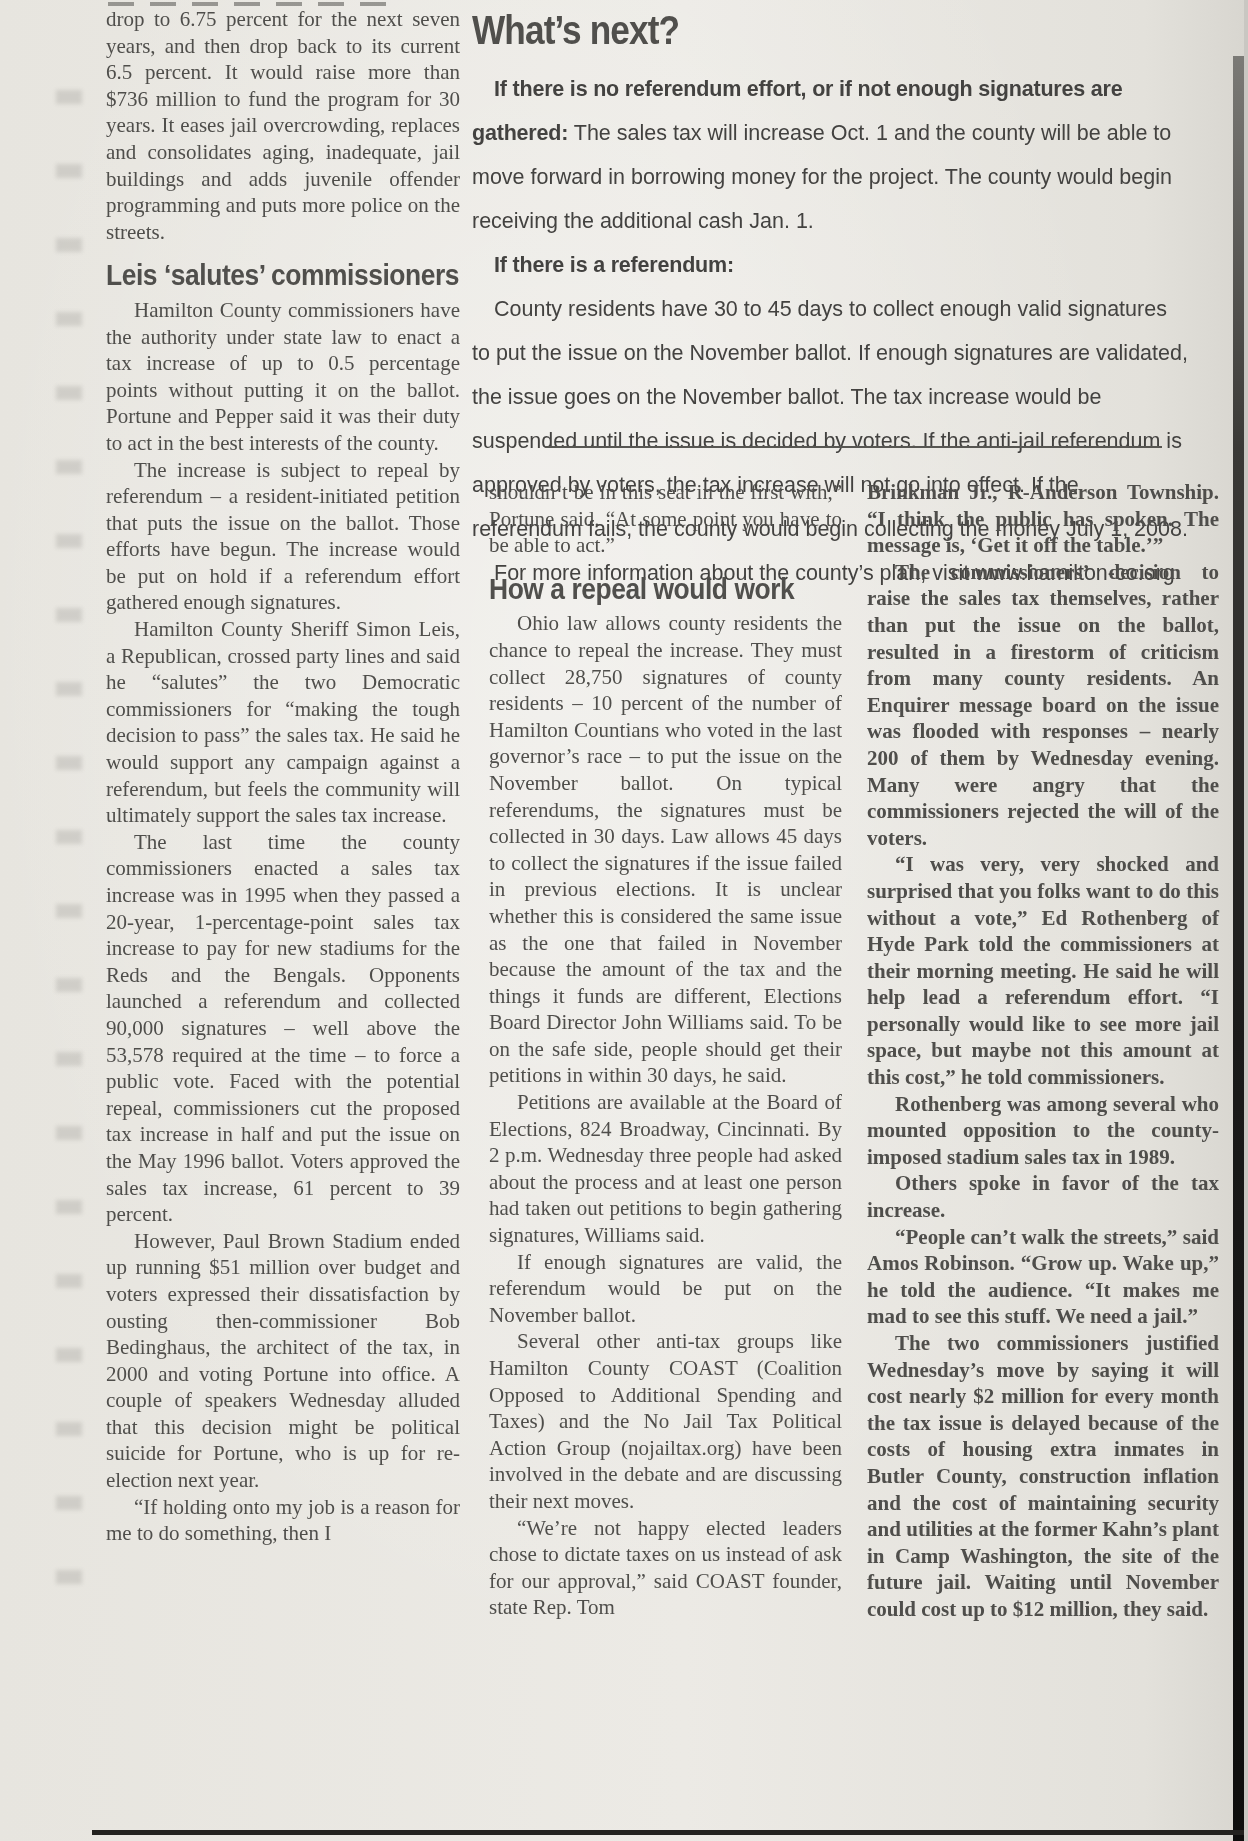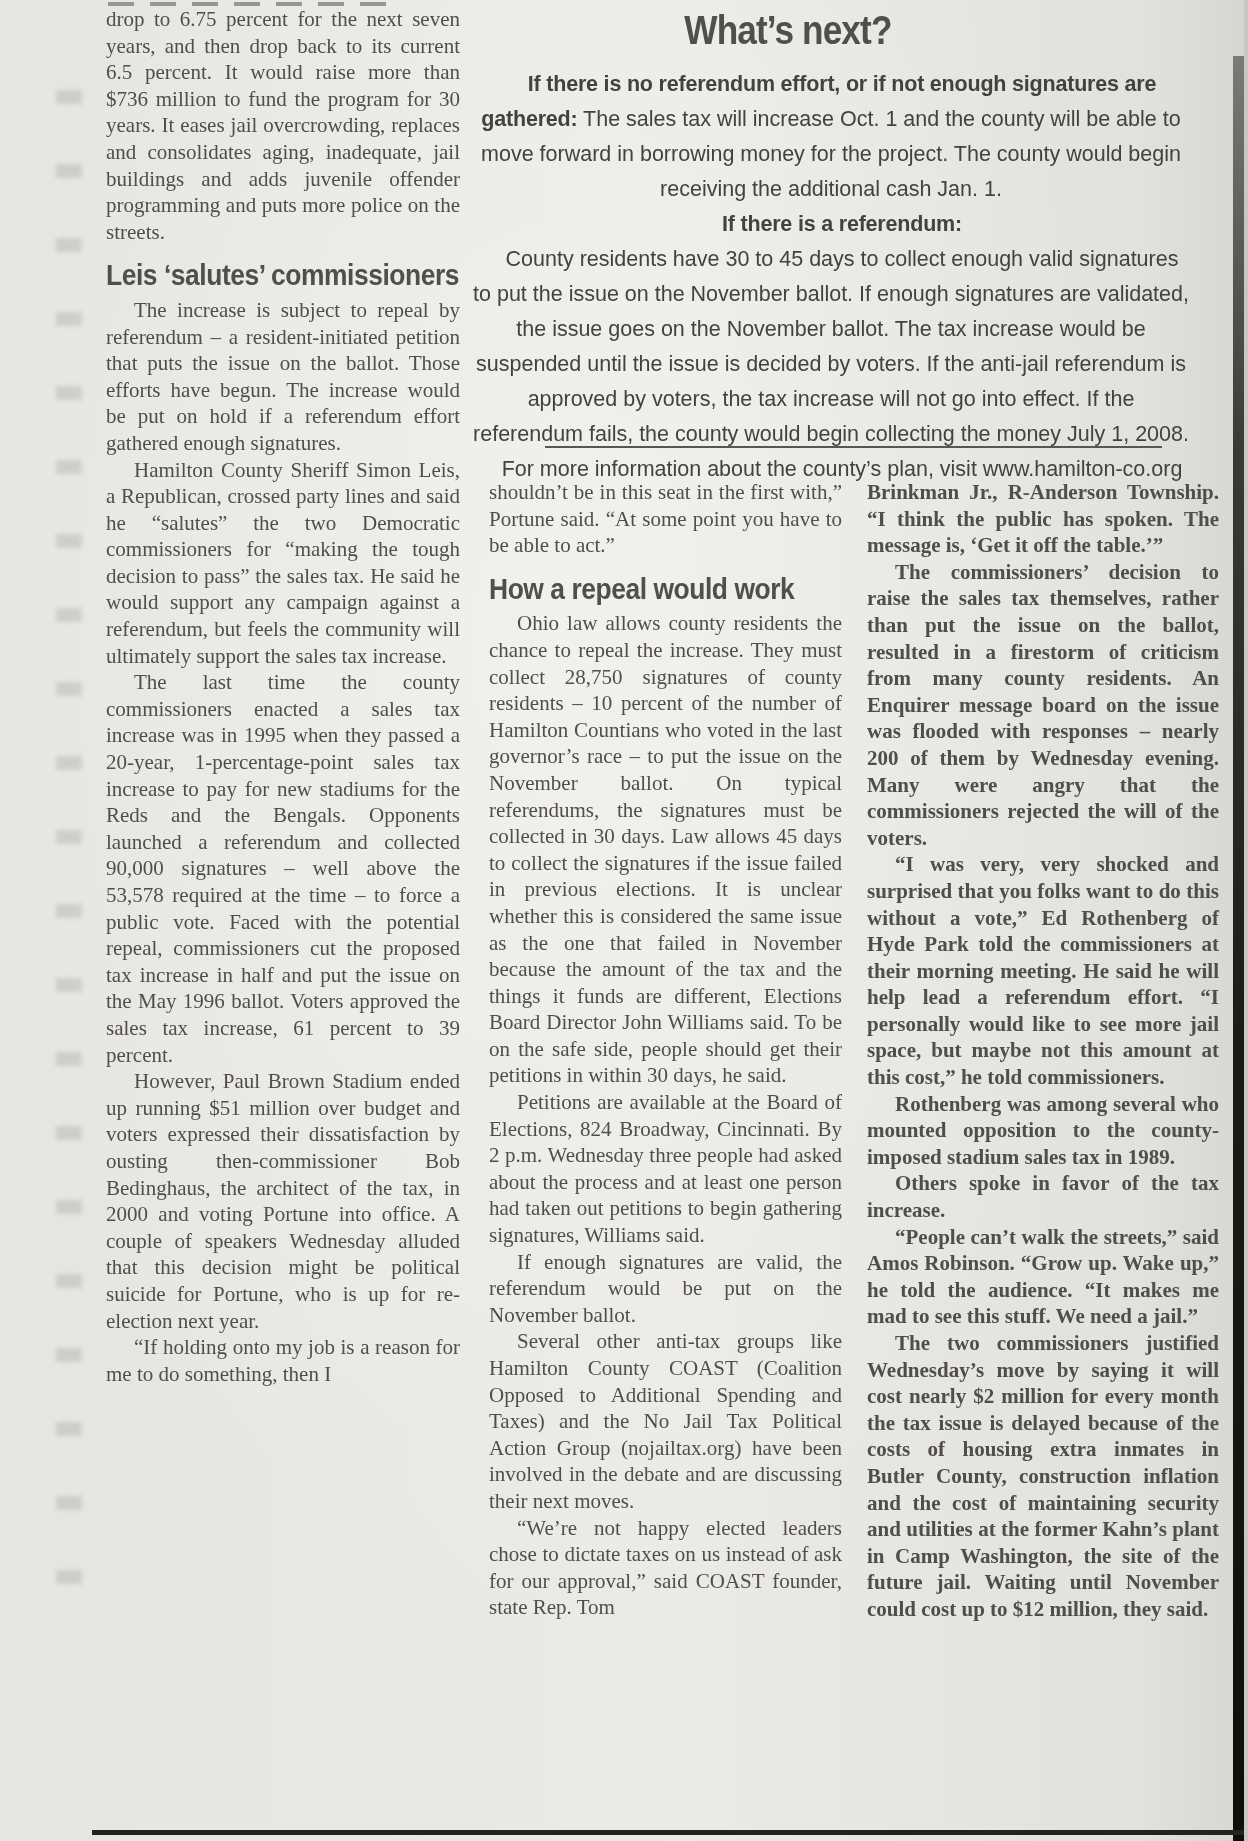--- a/index.html
+++ b/index.html
@@ -17,24 +17,24 @@
   .col p.noindent { text-indent:0; }
   .headline {
     font-family:"Liberation Sans", sans-serif; font-weight:bold; color:#504f4c;
     letter-spacing:-0.5px; transform:scaleX(0.88); transform-origin:left center;
     white-space:nowrap;
   }
   h1.headline, h2.headline { text-indent:0; }
   .section-head { font-size:30px; margin:17px 0 8px 0; }
   .box {
     position:absolute; left:472px; top:8px; width:718px;
-    font-family:"Liberation Sans", sans-serif; color:#434240; text-align:center;
+    font-family:"Liberation Sans", sans-serif; color:#434240; text-align:left;
   }
   .box-title { font-size:40px; margin:0 0 14px 0; letter-spacing:-1px; }
-  .box p { margin:0; font-size:21.5px; line-height:35px; text-indent:22px; }
+  .box p { margin:0; font-size:21.5px; line-height:44px; text-indent:22px; }
   .box p b { letter-spacing:-0.2px; }
   .divider { position:absolute; left:545px; top:446px; width:617px; height:2px; background:#575652; }
   .right-bar {
     position:absolute; right:0; top:56px; width:11px; height:1785px;
     background:linear-gradient(to bottom, #7b7a76, #3a3936 22%, #1b1b1a 55%, #0e0e0d);
   }
   .bottom-line { position:absolute; left:92px; top:1830px; width:1156px; height:5px; background:#23221f; }
   .crop-dashes {
     position:absolute; left:108px; top:2px; width:280px; height:4px; opacity:.65;
     background:repeating-linear-gradient(90deg, #6b6a66 0 26px, transparent 26px 42px);
@@ -49,20 +49,21 @@
 <body>
 
 <div class="page">
 
   <div class="crop-dashes"></div>
   <div class="bleed-marks"></div>
 
   <div class="col" style="left:106px; top:6px; width:354px;">
     <p class="noindent">drop to 6.75 percent for the next seven years, and then drop back to its current 6.5 percent. It would raise more than $736 million to fund the program for 30 years. It eases jail overcrowding, replaces and consolidates aging, inadequate, jail buildings and adds juvenile offender programming and puts more police on the streets.</p>
     <h2 class="headline section-head">Leis ‘salutes’ commissioners</h2>
+    <p>Hamilton County commissioners have the authority under state law to enact a tax increase of up to 0.5 percentage points without putting it on the ballot. Portune and Pepper said it was their duty to act in the best interests of the county.</p>
     <p>The increase is subject to repeal by referendum – a resident-initiated petition that puts the issue on the ballot. Those efforts have begun. The increase would be put on hold if a referendum effort gathered enough signatures.</p>
     <p>Hamilton County Sheriff Simon Leis, a Republican, crossed party lines and said he “salutes” the two Democratic commissioners for “making the tough decision to pass” the sales tax. He said he would support any campaign against a referendum, but feels the community will ultimately support the sales tax increase.</p>
     <p>The last time the county commissioners enacted a sales tax increase was in 1995 when they passed a 20-year, 1-percentage-point sales tax increase to pay for new stadiums for the Reds and the Bengals. Opponents launched a referendum and collected 90,000 signatures – well above the 53,578 required at the time – to force a public vote. Faced with the potential repeal, commissioners cut the proposed tax increase in half and put the issue on the May 1996 ballot. Voters approved the sales tax increase, 61 percent to 39 percent.</p>
     <p>However, Paul Brown Stadium ended up running $51 million over budget and voters expressed their dissatisfaction by ousting then-commissioner Bob Bedinghaus, the architect of the tax, in 2000 and voting Portune into office. A couple of speakers Wednesday alluded that this decision might be political suicide for Portune, who is up for re-election next year.</p>
     <p>“If holding onto my job is a reason for me to do something, then I</p>
   </div>
 
   <div class="box">
     <h1 class="headline box-title">What’s next?</h1>
     <p><b>If there is no referendum effort, or if not enough signatures are gathered:</b><span> The sales tax will increase Oct. 1 and the county will be able to move forward in borrowing money for the project. The county would begin receiving the additional cash Jan. 1.</span></p>

